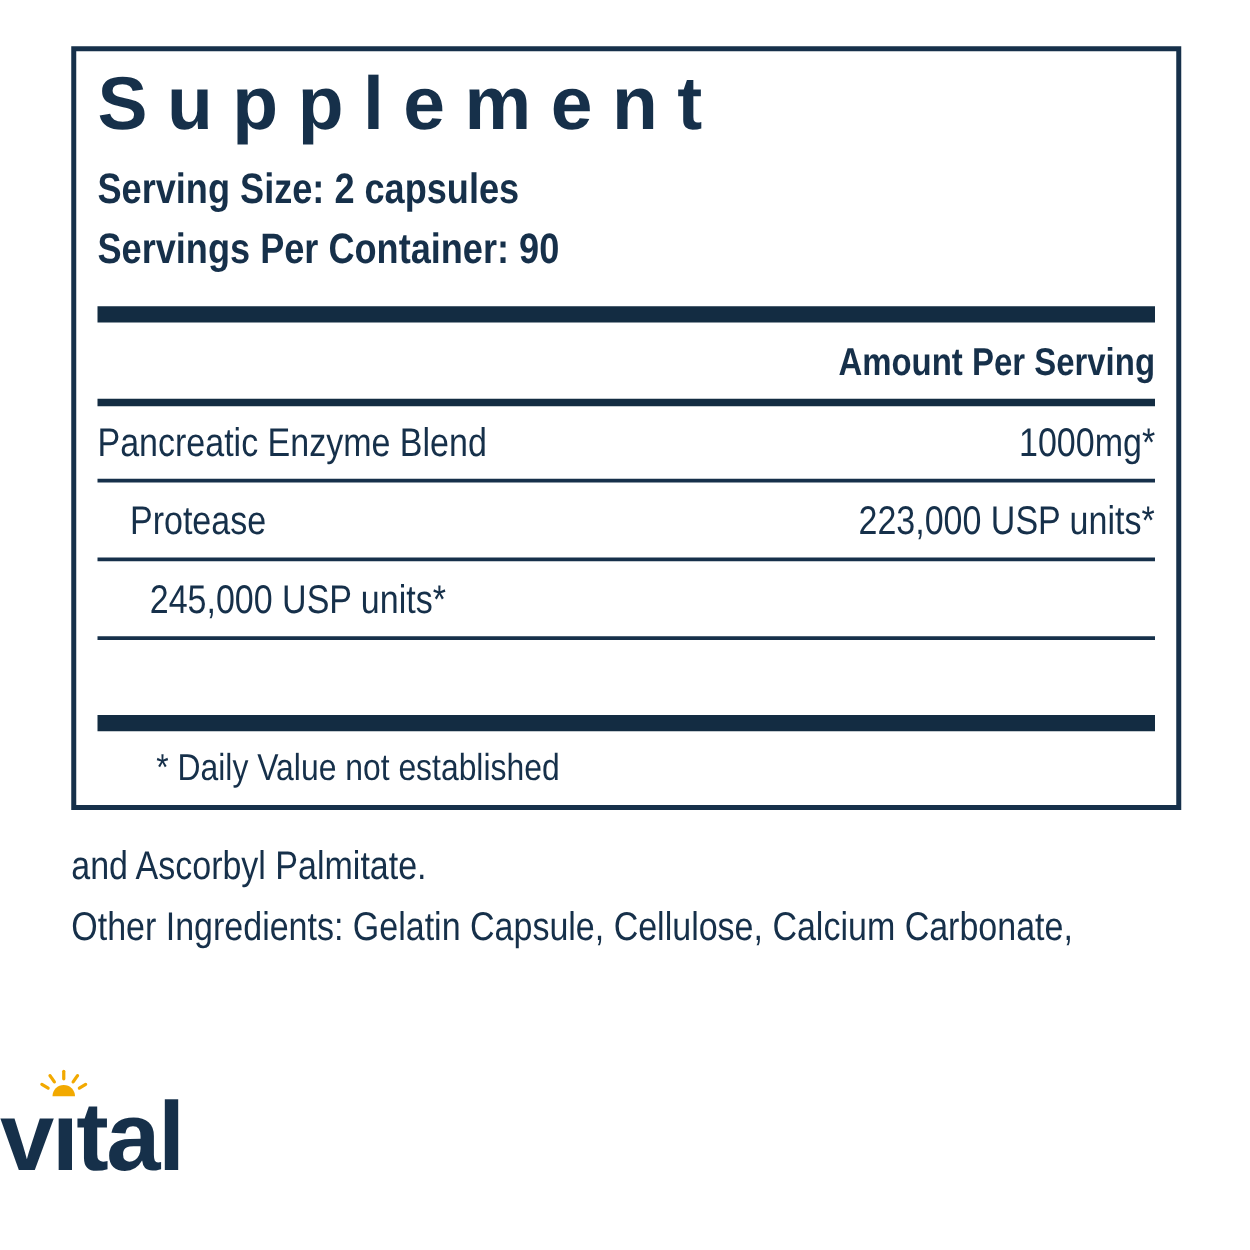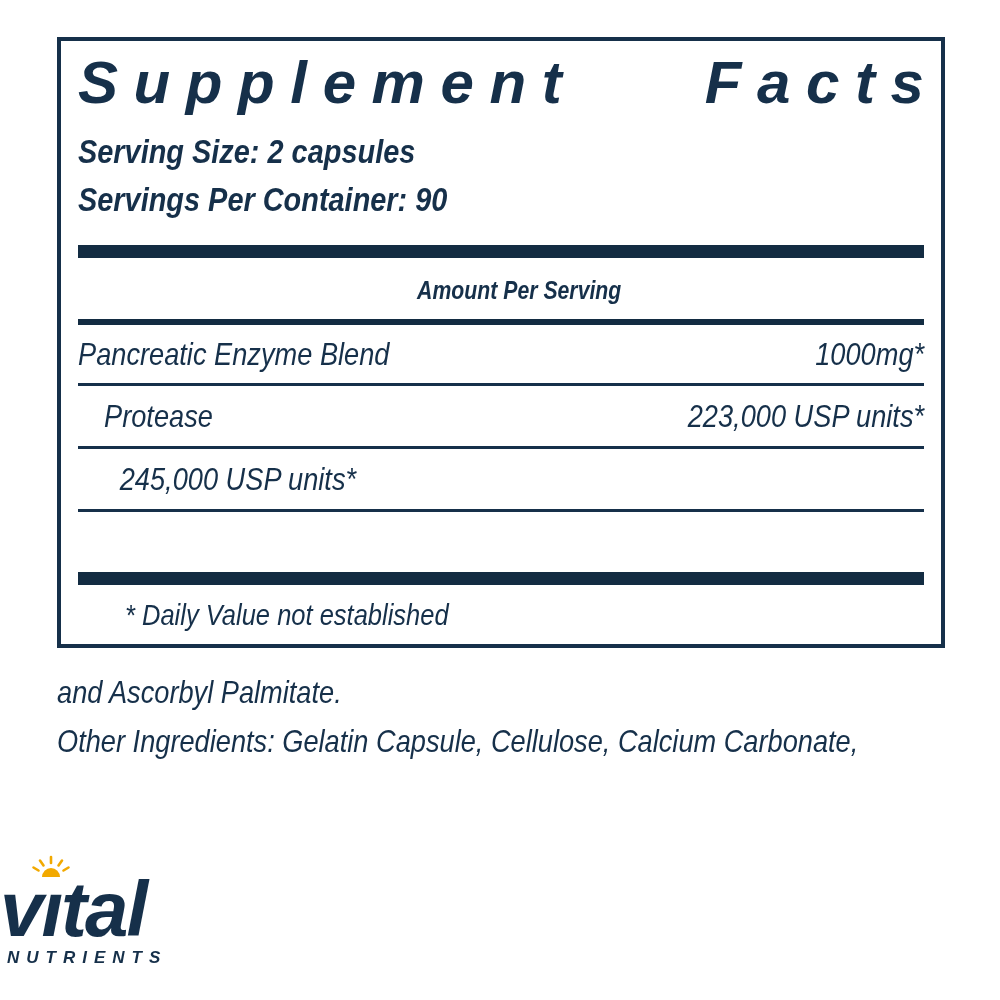--- a/index.html
+++ b/index.html
@@ -8,21 +8,21 @@
     --sun:#F2A900;
   }
   *{margin:0;padding:0;box-sizing:border-box;}
   html,body{background:#ffffff;}
   body{
     width:1000px;height:1000px;position:relative;
     font-family:"Liberation Sans", sans-serif;
     color:var(--navy);
     overflow:hidden;
   }
-  .page{position:relative;width:1000px;height:844px;background:#fff;font-style:italic;}
+  .page{position:relative;width:1000px;height:844px;background:#fff;}
 
   
   .panel{
     position:absolute;left:57px;top:37px;width:888px;height:611px;
     border:4px solid var(--navy);
     background:#fff;
   }
   .panel-inner{padding:0 17px;}
 
   .title-row{
@@ -42,22 +42,22 @@
   .serving-line.second{margin-top:8px;}
 
   .bar{background:var(--bar);}
   .bar.thick{height:13px;}
   .bar.med{height:6px;}
   .bar.top{margin-top:26px;}
   .bar.under-header{margin-top:10px;}
   .rule{height:3px;background:var(--navy);}
 
   .amount-header{
-    margin-top:13px;text-align:center;
-    font-size:25px;font-weight:600;line-height:38px;
+    margin-top:13px;text-align:right;
+    font-size:31px;font-weight:600;line-height:38px;
   }
 
   .row{
     display:flex;justify-content:space-between;align-items:center;
     font-size:32px;font-weight:400;
   }
   .row.main{height:58px;gap:44px;}
   .row.sub{height:60px;}
   .row.sub .row-name{padding-left:26px;}
 
@@ -94,21 +94,20 @@
 </head>
 <body>
 
 <div class="page">
 
   <div class="panel">
     <div class="panel-inner">
 
       <div class="title-row">
         <span class="title-word">Supplement</span>
-        <span class="title-word last">Facts</span>
       </div>
 
       <div class="serving-line first">
         <span class="cond">Serving Size: 2 capsules</span>
       </div>
       <div class="serving-line second">
         <span class="cond">Servings Per Container: 90</span>
       </div>
 
       <div class="bar thick top"></div>
@@ -159,16 +158,15 @@
           <path d="M12,24 A9,9 0 0 1 30,24 Z" fill="#F2A900"></path>
           <g stroke="#F2A900" stroke-width="2.6" stroke-linecap="round">
             <line x1="21" y1="10" x2="21" y2="4"></line>
             <line x1="13.5" y1="12.5" x2="10" y2="7.5"></line>
             <line x1="28.5" y1="12.5" x2="32" y2="7.5"></line>
             <line x1="8.5" y1="17.5" x2="3.5" y2="14.5"></line>
             <line x1="33.5" y1="17.5" x2="38.5" y2="14.5"></line>
           </g>
         </svg></span><span>tal</span>
     </div>
-    <div class="logo-sub">NUTRIENTS</div>
   </div>
 
 </div>
 
 </body></html>

